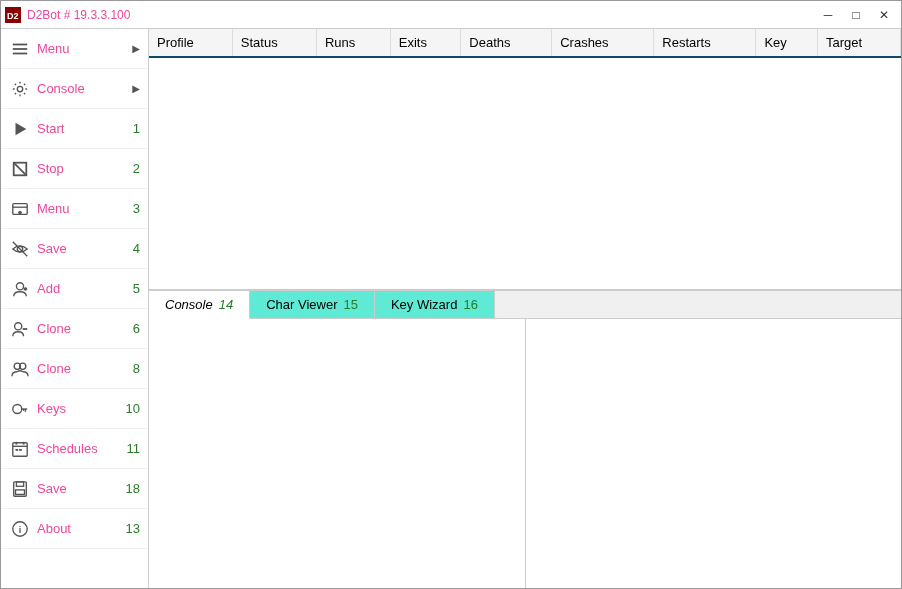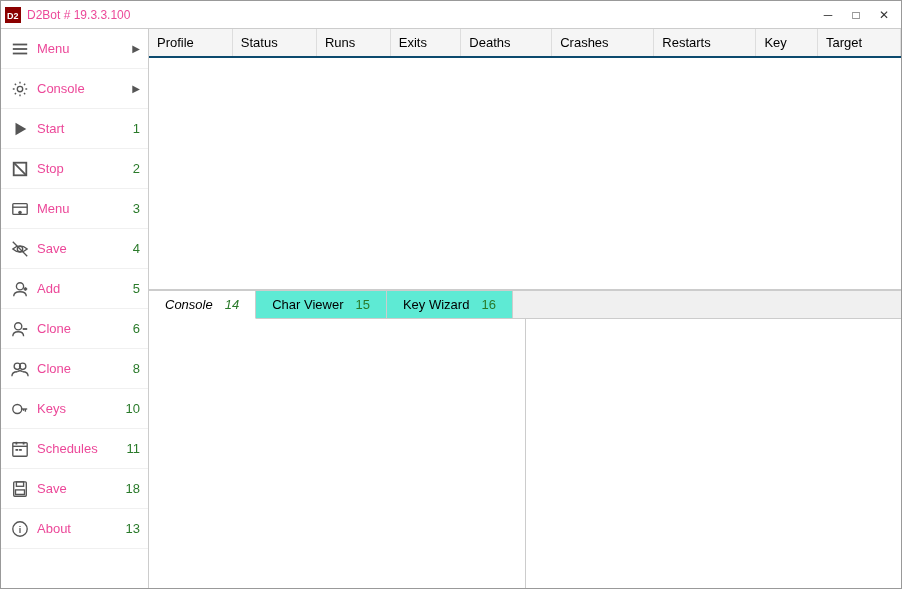--- a/index.html
+++ b/index.html
@@ -158,21 +158,21 @@
       color: #000;
     }
     .tab.active {
       background: #fff;
       border-bottom: 1px solid #fff;
       margin-bottom: -1px;
       font-style: italic;
     }
     .tab-number {
       color: #2a7a2a;
-      margin-left: 12px;
+      margin-left: 6px;
       text-align: right;
     }
 
     .tab-content {
       flex: 1;
       display: flex;
     }
     .console-area {
       flex: 1;
       background: #fff;

